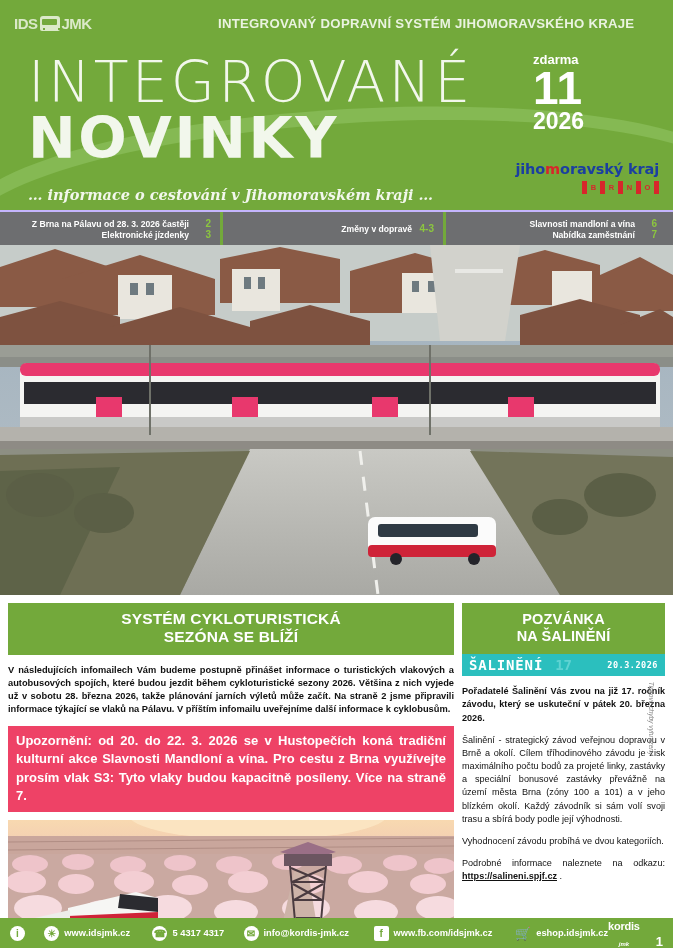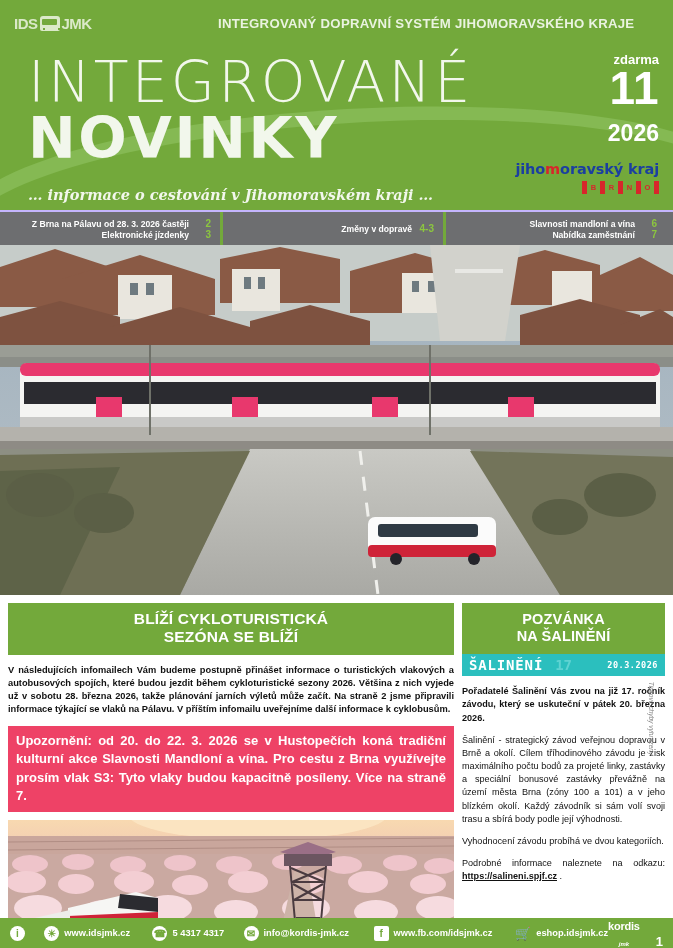--- a/index.html
+++ b/index.html
@@ -126,26 +126,25 @@
     font-weight: 600;
     color: #f2f7ec;
     font-family: "DejaVu Serif", serif;
   }
 
   .mast-right {
     position: absolute;
     right: 14px;
     top: 6px;
     width: 126px;
-    text-align: right;
     z-index: 4;
   }
   .zdarma { font-size: 13px; font-weight: bold; color: #ffffff; line-height: 1.1; }
   .issue-no { font-size: 46px; font-weight: bold; color: #ffffff; line-height: 0.92; letter-spacing: 0.01em;}
-  .issue-yr { font-size: 23px; font-weight: bold; color: #ffffff; line-height: 1; margin-top: 12px; }
+  .issue-yr { font-size: 23px; font-weight: bold; color: #ffffff; line-height: 1; }
 
   .jmk-logo {
     position: absolute;
     right: 14px;
     top: 114px;
     text-align: right;
     z-index: 4;
   }
   .jmk-text {
     font-size: 14.5px;
@@ -540,21 +539,21 @@
         <line x1="150" y1="100" x2="150" y2="190"></line>
         <line x1="430" y1="100" x2="430" y2="190"></line>
       </g>
     </svg>
   </div>
 
   <div class="content">
 
     <div class="col-left">
       <div class="section-head">
-        <div>BLÍŽÍ CYKLOTURISTICKÁ</div>
+        <div>SYSTÉM CYKLOTURISTICKÁ</div>
         <div>SEZÓNA SE BLÍŽÍ</div>
       </div>
       <div class="body-text">V následujících infomailech Vám budeme postupně přinášet informace o turistických vlakových a autobusových spojích, které budou jezdit během cykloturistické sezony 2026. Většina z nich vyjede už v sobotu 28. března 2026, takže plánování jarních výletů může začít. Na straně 2 jsme připravili informace týkající se vlaků na Pálavu. V příštím infomailu uveřejníme další informace k cyklobusům.</div>
       <div class="alert-box">Upozornění: od 20. do 22. 3. 2026 se v Hustopečích koná tradiční kulturní akce Slavnosti Mandloní a vína. Pro cestu z Brna využívejte prosím vlak S3: Tyto vlaky budou kapacitně posíleny. Více na straně 7.</div>
 
       <div class="photo-bottom">
         <svg width="446" height="124" viewBox="0 0 446 124" preserveAspectRatio="none">
           <defs>
             <linearGradient id="sunG" x1="0" y1="0" x2="0" y2="1">
               <stop offset="0%" stop-color="#f8d9b0"></stop>

